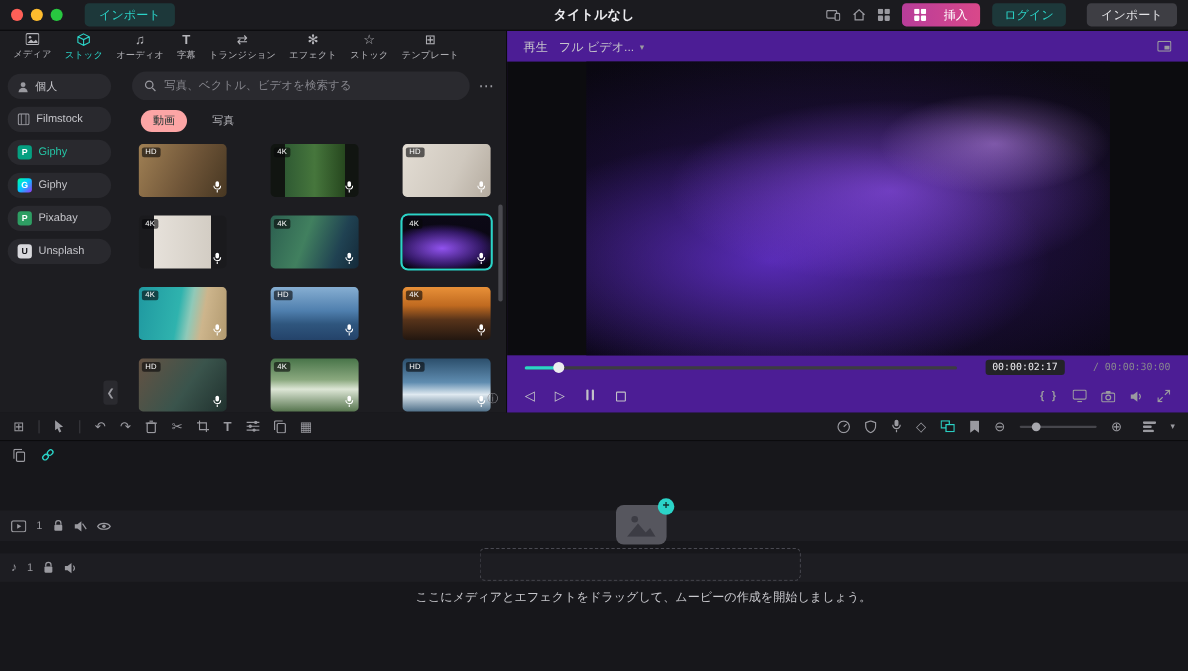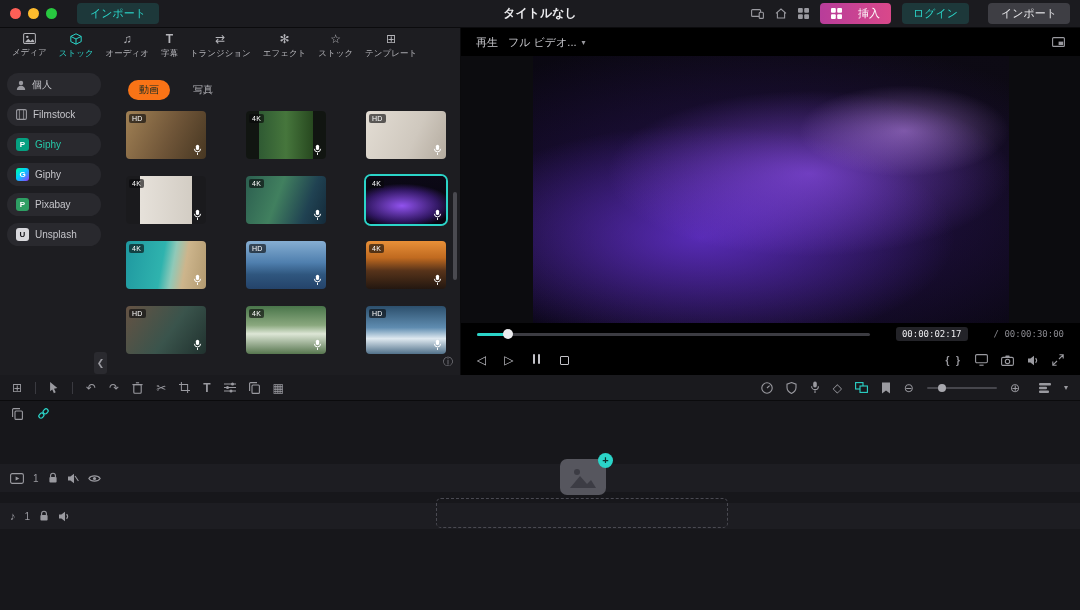--- a/index.html
+++ b/index.html
@@ -37,21 +37,21 @@
   .lg-pixabay{background:#2e9e63}
   .lg-unsplash{background:#d8d8dc;color:#16161a}
   .content{flex:1;padding:7px 10px 0 12px;position:relative}
   .search-row{display:flex;align-items:center;gap:8px}
   .searchbox{flex:1;height:26px;background:#2a2a2f;border-radius:13px;display:flex;align-items:center;gap:7px;padding:0 11px}
   .searchbox input{background:none;border:none;outline:none;color:#c5c5ca;font-size:10.5px;width:100%;font-family:inherit}
   .searchbox input::placeholder{color:#85858c}
   .more{color:#9a9aa0;font-size:14px;letter-spacing:1px}
   .pill-row{display:flex;align-items:center;gap:12px;margin:9px 0 0 8px}
   .pill{font-size:10px;color:#b5b5ba;padding:3px 11px;border-radius:10px}
-  .pill.active{background:#f97316;color:#0d2b28}
+  .pill.active{background:#fca5a5;color:#0d2b28}
   .grid{margin:11px 0 0 6px;display:grid;grid-template-columns:repeat(3,80px);column-gap:40px;row-gap:16px;height:244px;overflow:hidden}
   .thumb{width:80px;height:48px;border-radius:4px;position:relative}
   .thumb.sel{box-shadow:0 0 0 2px #2bd4c8;border-radius:5px}
   .badge{position:absolute;top:3px;left:3px;background:rgba(8,8,10,.62);color:#fff;font-size:7px;padding:1px 3px;border-radius:2px;letter-spacing:.3px}
   .mic{position:absolute;right:4px;bottom:3px;color:#fff}
   .th1{background:linear-gradient(115deg,#a08054 0%,#6f5538 55%,#473722 100%)}
   .th2{background:linear-gradient(90deg,#111511 16%,#2f5a33 16%,#46763c 50%,#27481f 84%,#111511 84%)}
   .th3{background:linear-gradient(115deg,#e3ddd4 0%,#cfc8be 60%,#b4ab9f 100%)}
   .th4{background:linear-gradient(90deg,#1a1a1d 18%,#e6e1da 18%,#d3cdc4 82%,#1a1a1d 82%)}
   .th5{background:linear-gradient(110deg,#2c5f50 0%,#41805f 40%,#204252 75%,#142a3a 100%)}
@@ -60,21 +60,21 @@
   .th8{background:linear-gradient(180deg,#86aed2 0%,#4f7fae 45%,#2f567e 70%,#24436a 100%)}
   .th9{background:linear-gradient(180deg,#e89038 0%,#c06a20 35%,#57331a 62%,#231710 100%)}
   .th10{background:linear-gradient(125deg,#655243 0%,#3a544c 55%,#20312e 100%)}
   .th11{background:linear-gradient(180deg,#49754a 0%,#8aa87e 40%,#dde6d6 58%,#57764f 100%)}
   .th12{background:linear-gradient(180deg,#2c4f6c 0%,#5f8cb0 45%,#dfe9f0 68%,#51718a 100%)}
   .v-scroll{position:absolute;right:3px;top:128px;width:4px;height:88px;background:#4a4a50;border-radius:2px}
   .info{position:absolute;right:7px;bottom:6px;color:#8e8e94;font-size:10px}
   .collapse{position:absolute;left:94px;top:288px;width:13px;height:22px;background:#2a2a2f;border-radius:3px;color:#9a9aa0;font-size:9px;display:flex;align-items:center;justify-content:center}
 
   
-  .preview{flex:1;display:flex;flex-direction:column;background:#000000}
+  .preview{flex:1;display:flex;flex-direction:column;background:#4c1d95}
   .pv-head{height:28px;display:flex;align-items:center;gap:10px;padding:0 15px}
   .pv-label{font-size:11px;color:#c6c6cb}
   .pv-dd{display:flex;align-items:center;gap:5px;font-size:11px;color:#c6c6cb}
   .chev{font-size:8px;color:#9a9aa0}
   .pv-pip{margin-left:auto;color:#9a9aa0}
   .video-area{height:267px;display:flex;justify-content:center;background:#0c0c0f}
   .screen{width:476px;height:267px;background:
     radial-gradient(ellipse 150px 65px at 78% 28%,rgba(205,150,255,.5),rgba(0,0,0,0) 70%),
     radial-gradient(ellipse 280px 115px at 58% 44%,rgba(152,86,250,.62),rgba(0,0,0,0) 72%),
     radial-gradient(ellipse 340px 150px at 35% 68%,rgba(112,55,232,.68),rgba(0,0,0,0) 75%),
@@ -348,20 +348,29 @@
             <span class="logo lg-pixabay">P</span>
             <span>Pixabay</span>
           </div>
           <div class="side-item">
             <span class="logo lg-unsplash">U</span>
             <span>Unsplash</span>
           </div>
         </div>
 
         <div class="content">
+          <div class="search-row">
+            <div class="searchbox">
+              <svg class="ic" width="12" height="12">
+                  <use href="#i-search"></use>
+                </svg>
+              <input type="text" placeholder="写真、ベクトル、ビデオを検索する" style="">
+            </div>
+            <span class="more">⋯</span>
+          </div>
           <div class="pill-row">
             <span class="pill active">動画</span>
             <span class="pill">写真</span>
           </div>
 
           <div class="grid">
             <div class="thumb th1">
                 <span class="badge">HD</span>
                 <svg class="mic" width="9" height="12">
                   <use href="#i-mic"></use>
@@ -589,15 +598,16 @@
     <div class="placeholder">
       <div class="ph-img">
         <svg width="30" height="22" viewBox="0 0 30 22">
           <circle cx="9" cy="6" r="3" fill="#3c3c44"></circle>
           <path d="M2 22 12 10l7 8 4-4 5 8z" fill="#3c3c44"></path>
         </svg>
         <div class="ph-plus">+</div>
       </div>
     </div>
     <div class="dashed"></div>
+    <div class="hint">ここにメディアとエフェクトをドラッグして、ムービーの作成を開始しましょう。</div>
   </div>
 
 </div>
 
 </body></html>

